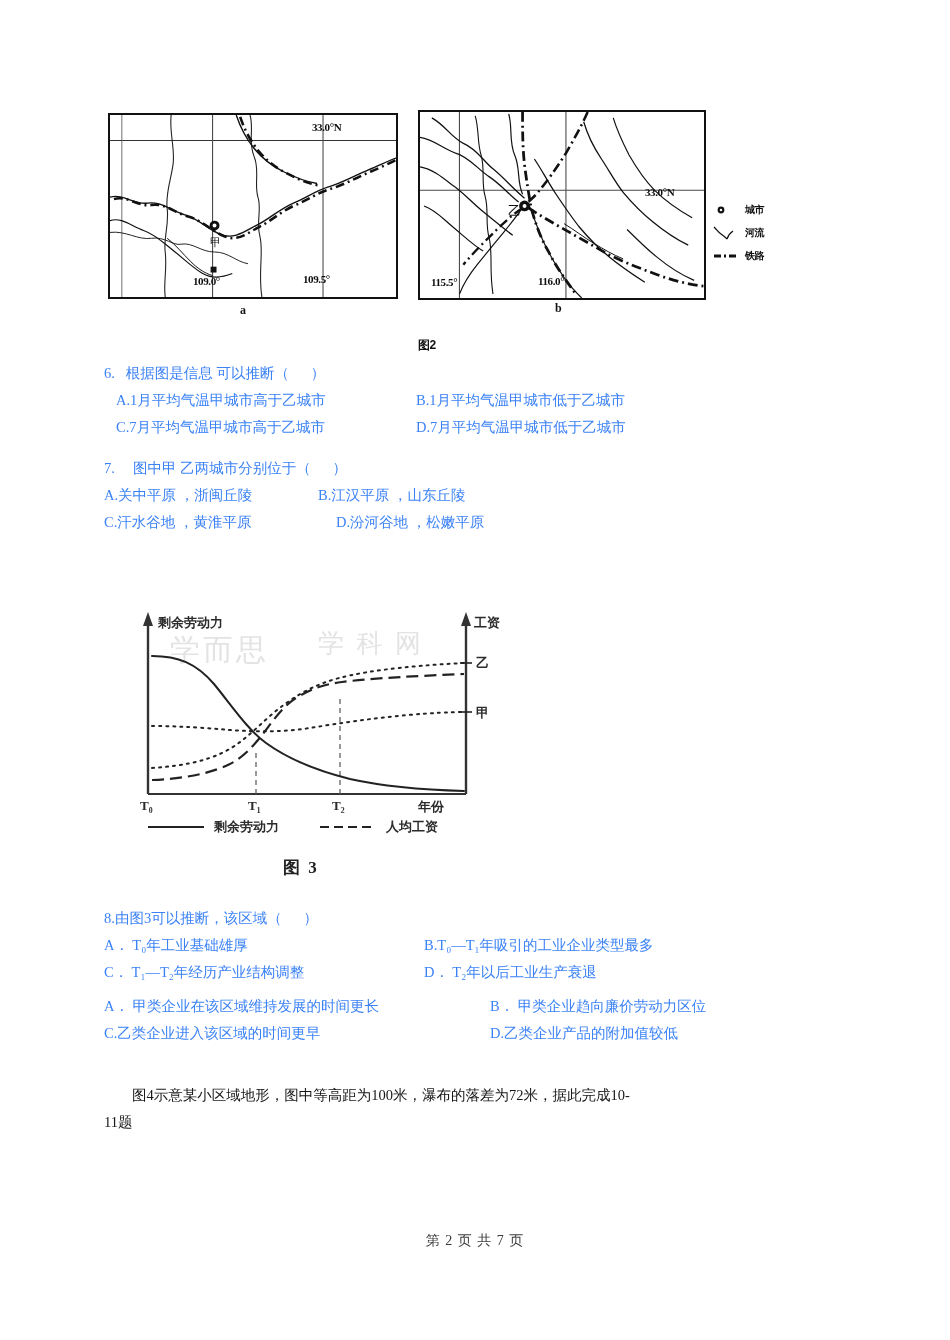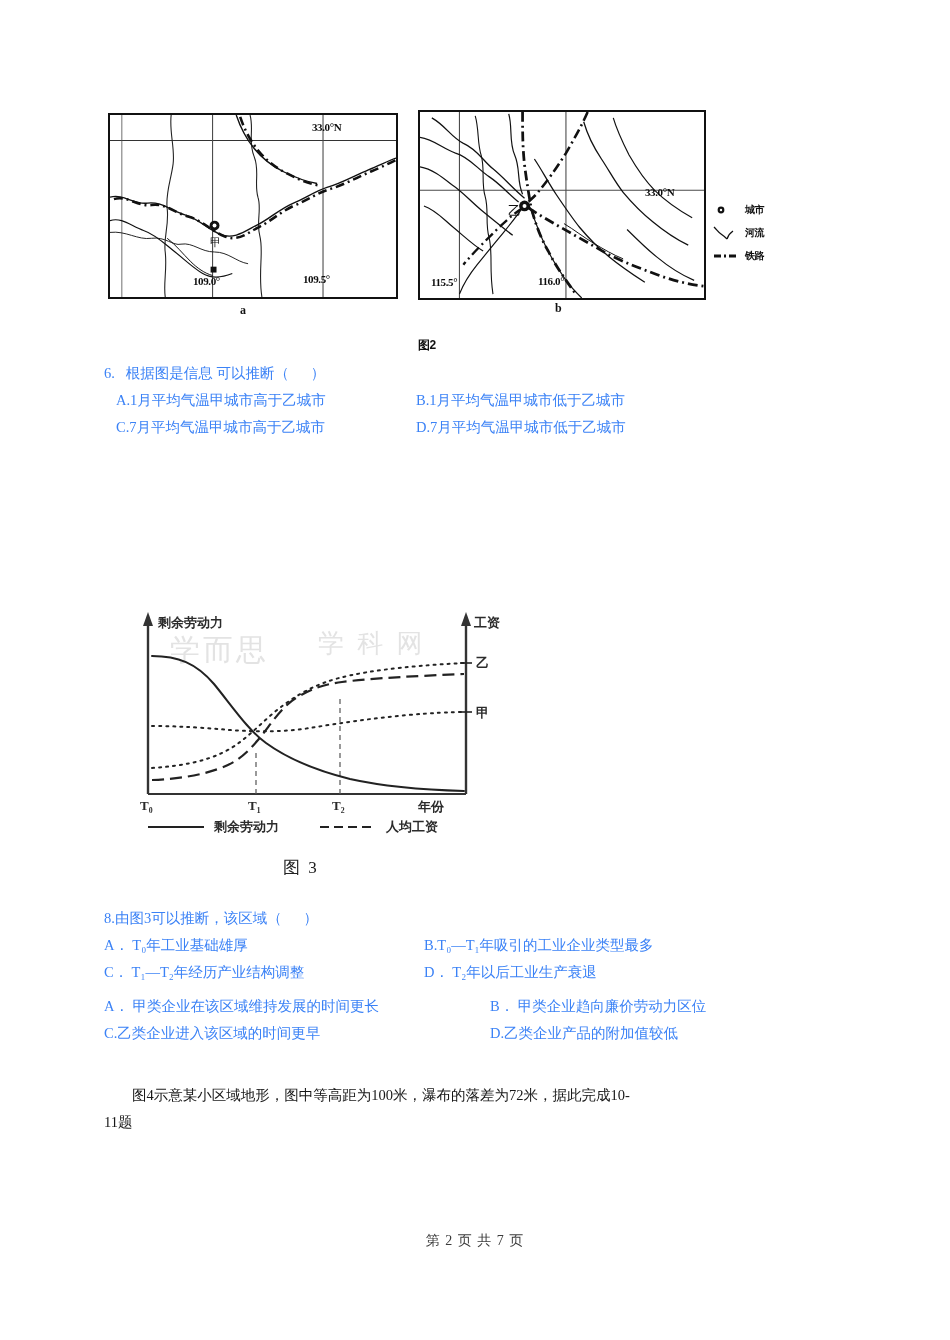--- a/index.html
+++ b/index.html
@@ -169,26 +169,27 @@
     white-space: nowrap;
   }
   .fig3-title {
     position: absolute;
     left: 165px;
     top: 248px;
     font-family: "Liberation Serif", "DejaVu Serif", serif;
     font-size: 17px;
     color: #222;
     letter-spacing: 2px;
+    font-weight: bold;
   }
 
   
   .watermark {
     position: absolute;
-    font-family: Liberation Sans, sans-serif;
+    font-family: Liberation Serif, serif;
     color: rgba(170,170,170,0.33);
     font-size: 30px;
     letter-spacing: 3px;
     pointer-events: none;
     user-select: none;
   }
 
   
   .footer {
     position: absolute;
@@ -316,20 +317,31 @@
     <div style="display:flex;">
       <div class="q-line" style="width:300px; padding-left:12px;">A.1月平均气温甲城市高于乙城市</div>
       <div class="q-line">B.1月平均气温甲城市低于乙城市</div>
     </div>
     <div style="display:flex;">
       <div class="q-line" style="width:300px; padding-left:12px;">C.7月平均气温甲城市高于乙城市</div>
       <div class="q-line">D.7月平均气温甲城市低于乙城市</div>
     </div>
   </div>
 
+  <div class="q-block" style="top:455px;">
+    <div class="q-line">7.     图中甲 乙两城市分别位于（      ）</div>
+    <div style="display:flex;">
+      <div class="q-line" style="width:214px;">A.关中平原 ，浙闽丘陵</div>
+      <div class="q-line">B.江汉平原 ，山东丘陵</div>
+    </div>
+    <div style="display:flex;">
+      <div class="q-line" style="width:232px;">C.汗水谷地 ，黄淮平原</div>
+      <div class="q-line">D.汾河谷地 ，松嫩平原</div>
+    </div>
+  </div>
 
 
   <div class="fig3-wrap">
     <div class="watermark" style="left:52px; top:22px;">学而思</div>
     <div class="watermark" style="left:200px; top:18px; font-size:26px;">学 科 网</div>
 
     <svg id="chart-svg" width="420" height="220" viewBox="0 0 420 220">
 
       <line x1="30" y1="16" x2="30" y2="186" stroke="#333" stroke-width="2.4"></line>
       <polygon points="30,4 25,18 35,18" fill="#333"></polygon>

